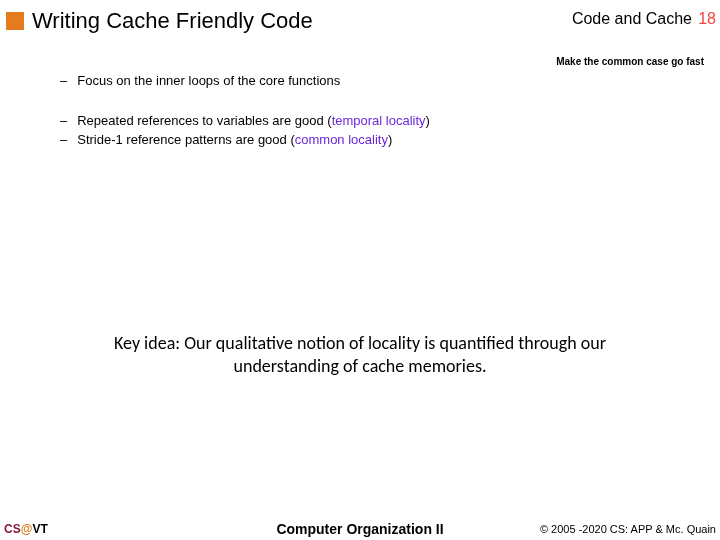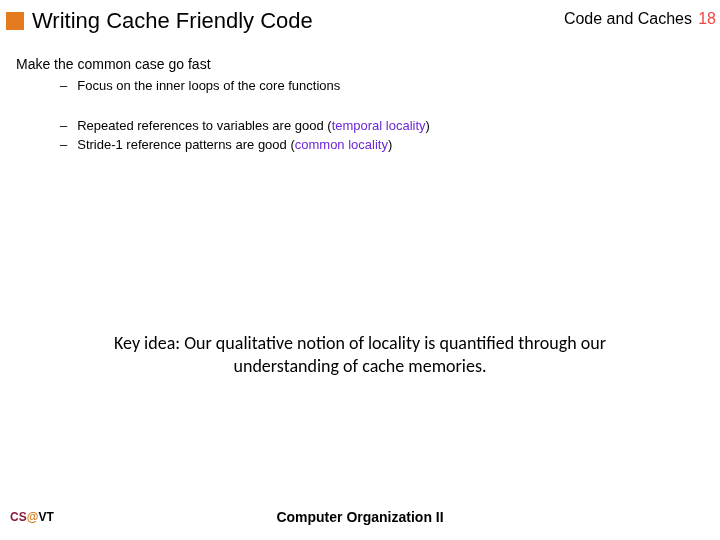--- a/index.html
+++ b/index.html
@@ -49,23 +49,24 @@
       position: absolute;
       top: 10px;
       right: 4px;
       font-size: 16px;
       color: #ef4444;
     }
     .content {
       padding: 18px 16px 0 16px;
     }
     .heading {
-      font-size: 14px;
-      font-weight: normal;
+      font-size: 10px;
+      font-weight: bold;
       margin-bottom: 4px;
+      text-align: right;
     }
     .bullets {
       margin-left: 44px;
       margin-bottom: 20px;
     }
     .bullet {
       font-size: 13px;
       line-height: 1.5;
       display: flex;
       align-items: flex-start;
@@ -83,27 +84,27 @@
       text-align: center;
       padding: 0 60px;
       position: absolute;
       top: 332px;
       left: 0;
       right: 0;
       line-height: 1.3;
     }
     .footer {
       position: absolute;
-      bottom: 16px;
+      bottom: 4px;
       left: 0;
       right: 0;
       display: flex;
       align-items: center;
       justify-content: space-between;
-      padding: 0 10px;
+      padding: 0 4px;
       font-size: 12px;
       font-weight: bold;
     }
     .footer-left .cs {
       color: #8b1b3b;
     }
     .footer-left .at {
       color: #d97c21;
     }
     .footer-left .vt {
@@ -123,21 +124,21 @@
   </style>
 </head>
 <body>
 
 <div class="slide">
 
   <div class="header">
     <div class="orange-box"></div>
     <div class="title">Writing Cache Friendly Code</div>
   </div>
-  <div class="section-label">Code and Caches</div>
+  <div class="section-label">Code and Cache</div>
   <div class="page-num">18</div>
 
   <div class="content">
     <div class="heading">Make the common case go fast</div>
     <div class="bullets">
       <div class="bullet">
         <span class="dash">–</span>
         <span>Focus on the inner loops of the core functions</span>
       </div>
     </div>
@@ -158,15 +159,16 @@
     </div>
   </div>
 
   <div class="key-idea">Key idea: Our qualitative notion of locality is quantified through our understanding of cache memories.</div>
 
   <div class="footer">
     <div class="footer-left">
       <span class="cs">CS</span><span class="at">@</span><span class="vt">VT</span>
     </div>
     <div class="footer-center">Computer Organization II</div>
+    <div class="footer-right">© 2005 -2020 CS: APP &amp; Mc. Quain</div>
   </div>
 
 </div>
 
 </body></html>

